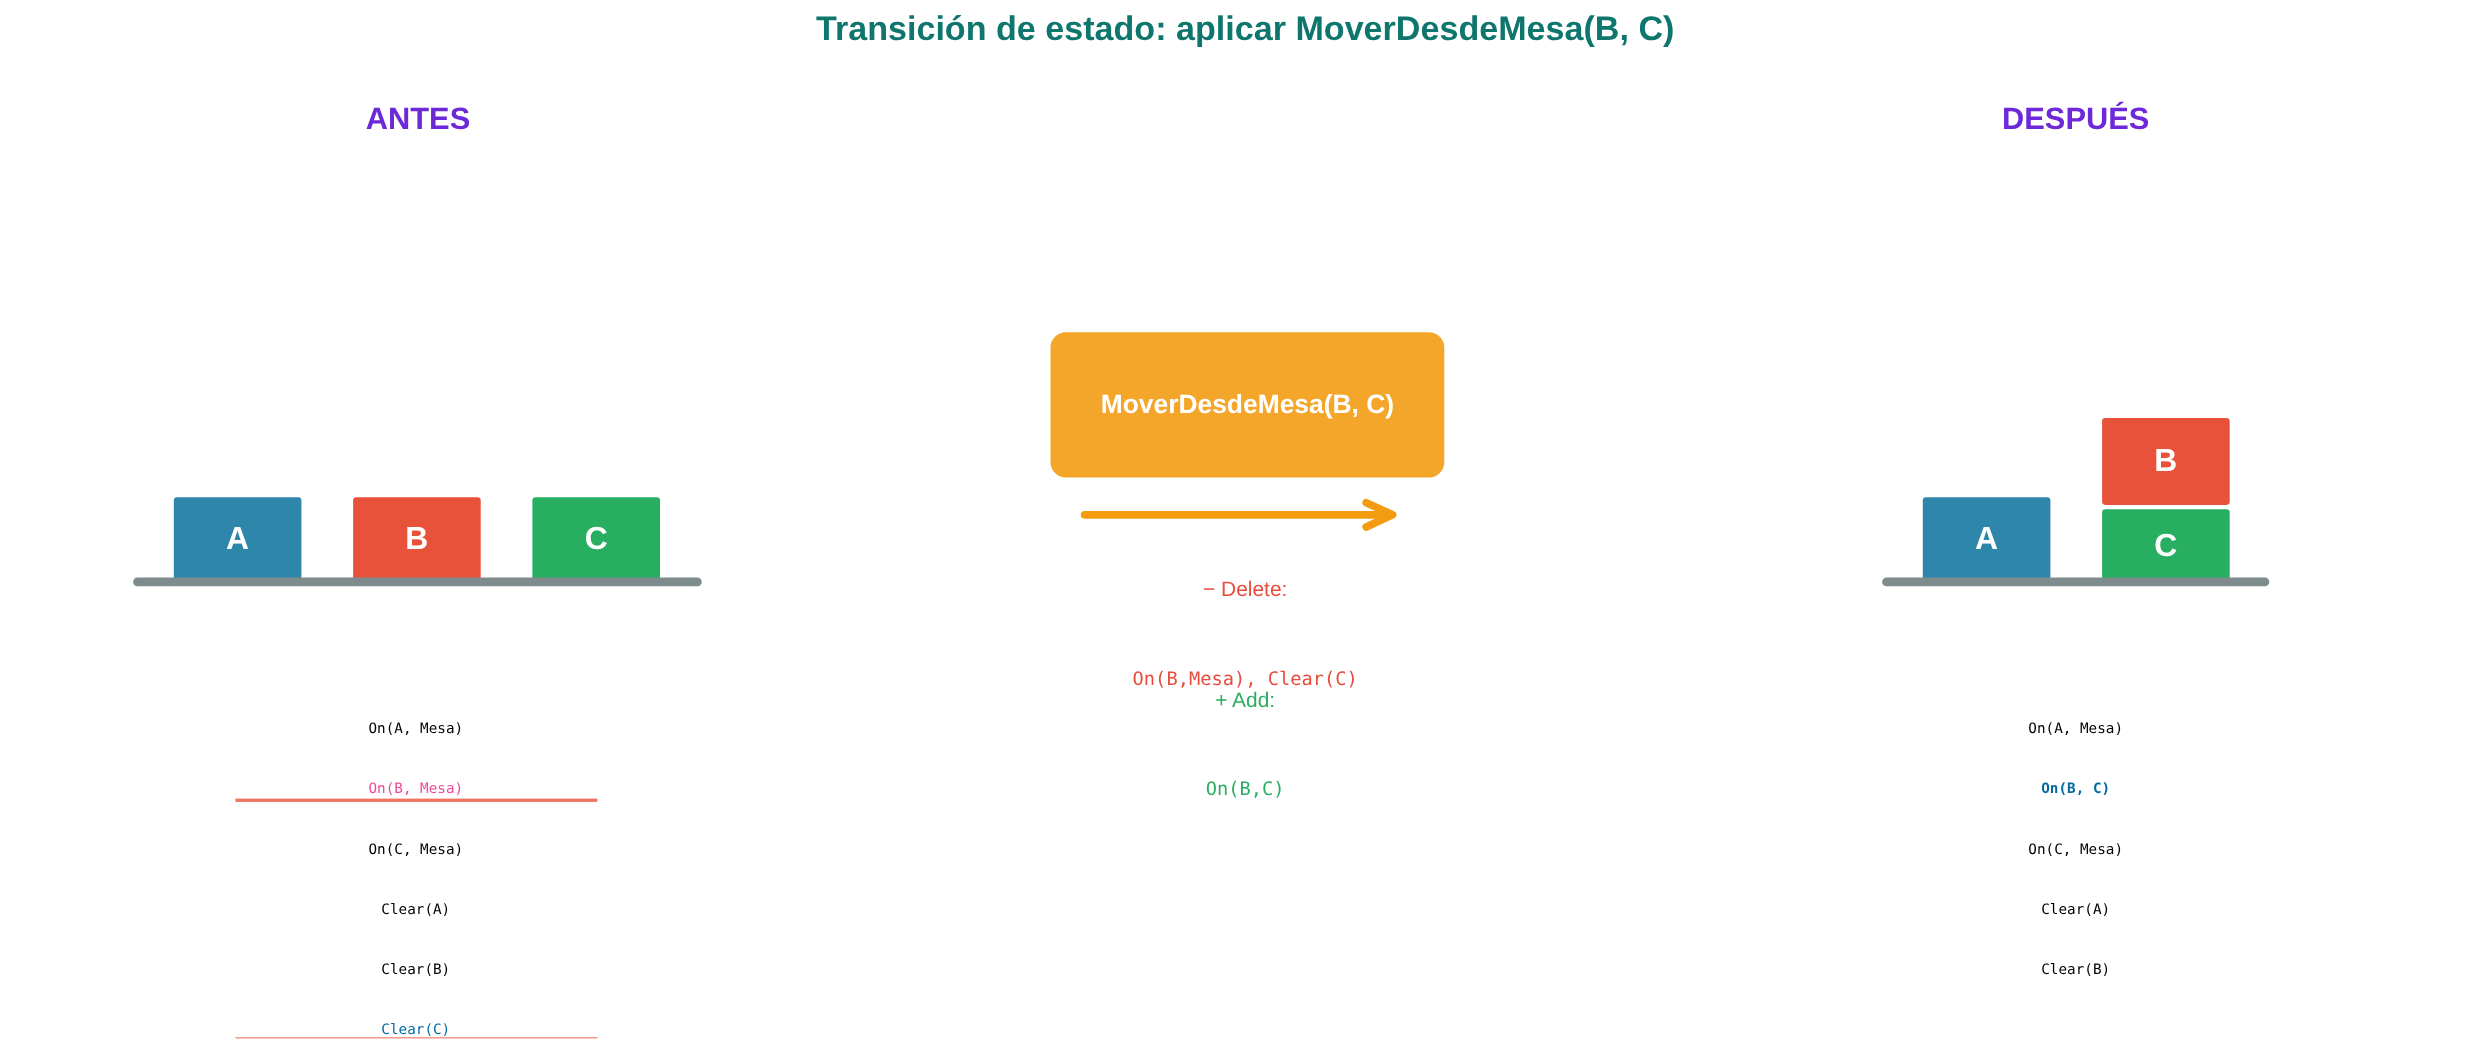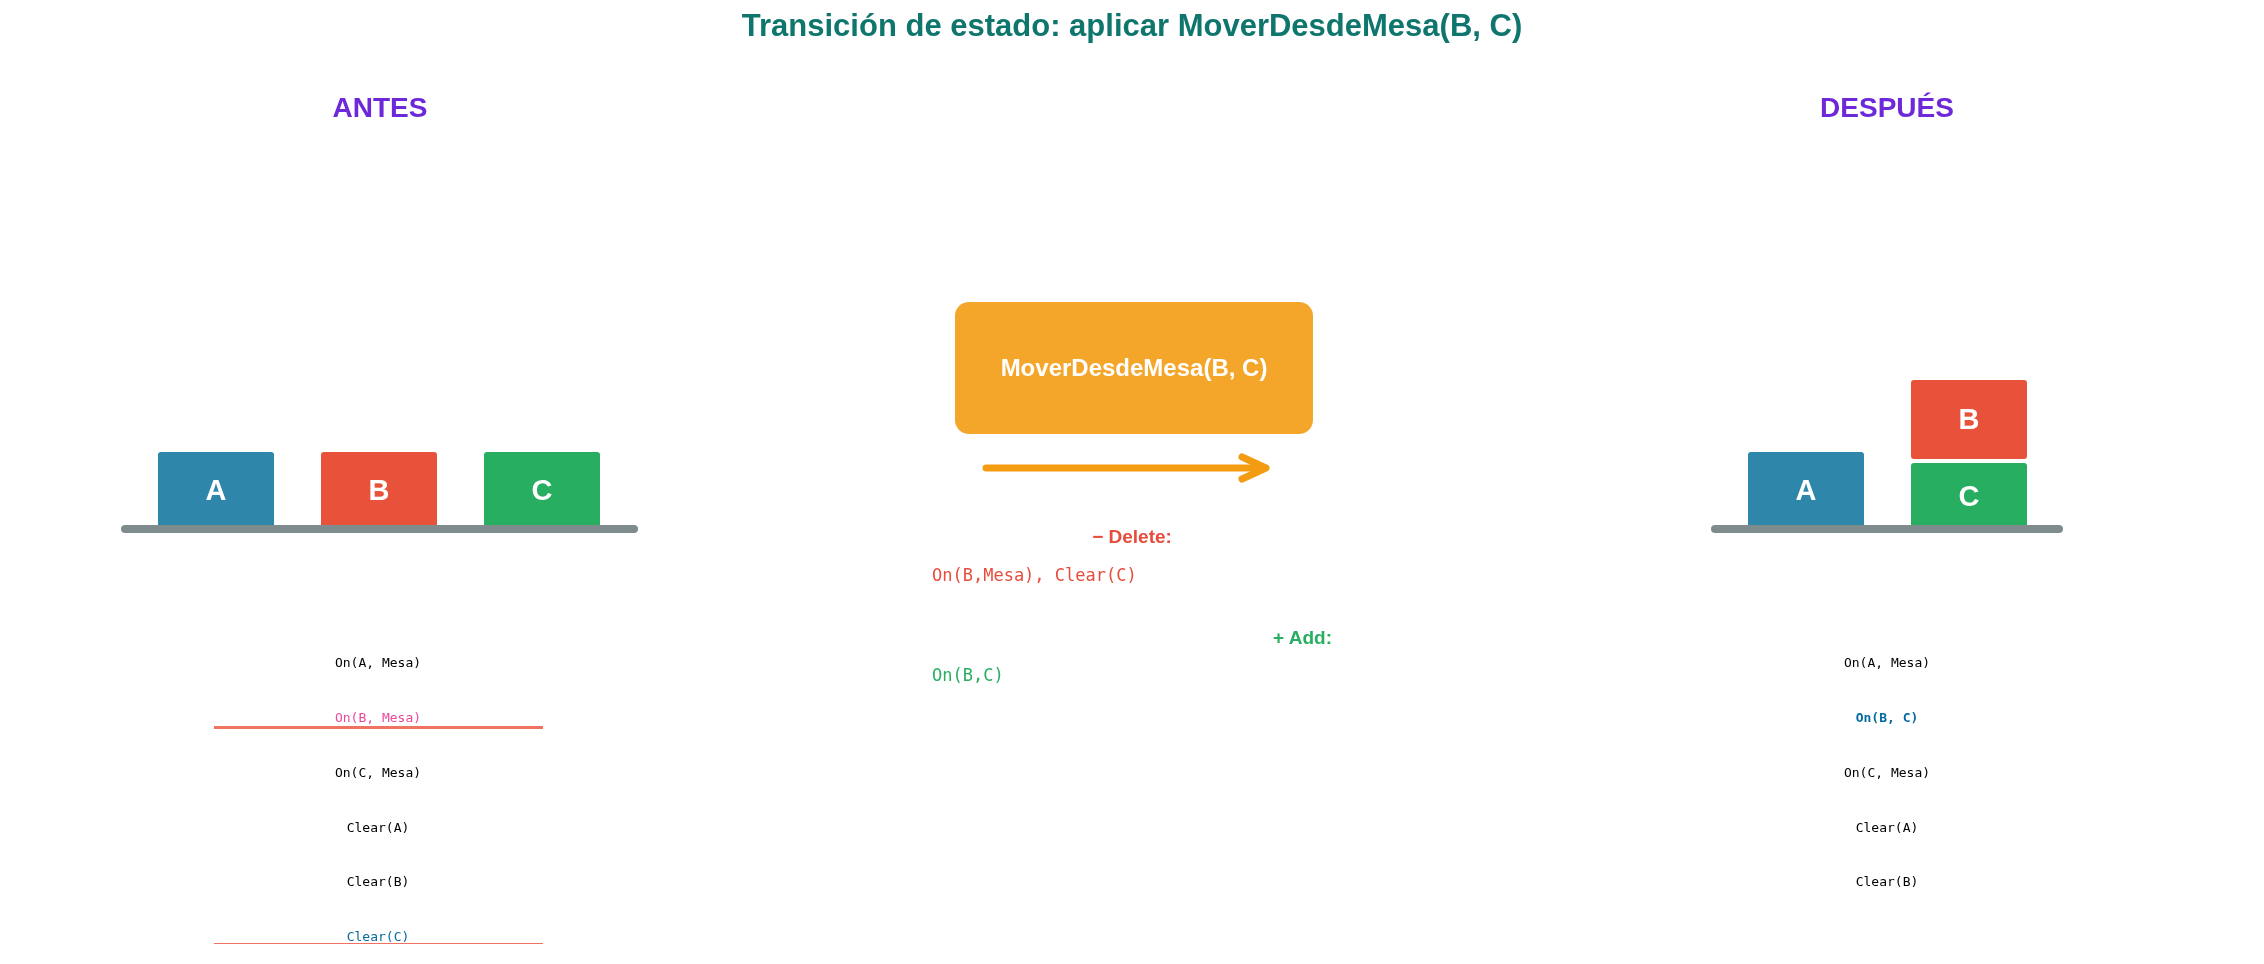--- a/index.html
+++ b/index.html
@@ -8,22 +8,22 @@
   .abs { position: absolute; }
   .title { left: 0; width: 2264px; top: 8px; text-align: center;
            font-size: 31px; font-weight: bold; color: #0f766e; }
   .panel-title { font-size: 28px; font-weight: bold; color: #6d28d9; text-align: center; width: 400px; }
   .block { border-radius: 3px; color: #ffffff; font-weight: bold; font-size: 29px;
            display: flex; align-items: center; justify-content: center; box-sizing: border-box; }
   .table-bar { background: #7f8c8d; height: 8px; border-radius: 4px; }
   .action-box { left: 955px; top: 302px; width: 358px; height: 132px; background: #f4a62a;
                 border-radius: 14px; color: #ffffff; font-weight: bold; font-size: 24px;
                 display: flex; flex-direction: row; align-items: center; justify-content: center; line-height: 28px; }
-  .effect-head { width: 400px; left: 932px; text-align: center; font-weight: bold; font-size: 19px; }
-  .effect-body { width: 400px; left: 932px; font-family: "DejaVu Sans Mono", monospace; font-size: 17px; }
+  .effect-head { width: 400px; left: 932px; text-align: center; font-weight: normal; font-size: 19px; }
+  .effect-body { width: 400px; left: 932px; text-align: center; font-family: "DejaVu Sans Mono", monospace; font-size: 17px; margin-top: 43px; }
   .fact { width: 500px; text-align: center; font-family: "DejaVu Sans Mono", monospace; font-size: 13px; color: #000000; }
   .strike { height: 3px; background: #ef7360; }
   .strike-thin { height: 1px; background: #ef7360; }
 </style>
 </head>
 <body>
 
 <div class="abs title">Transición de estado: aplicar MoverDesdeMesa(B, C)</div>
 
 <div>
@@ -54,21 +54,21 @@
   <div class="abs action-box">
     <span>MoverDesdeMesa</span>
     <span>(B, C)</span>
   </div>
   <svg class="abs" style="left:980px; top:452px;" width="300" height="32">
     <line x1="6" y1="16" x2="284" y2="16" stroke="#f39c12" stroke-width="7" stroke-linecap="round"></line>
     <polyline points="262,5 286,16 262,27" fill="none" stroke="#f39c12" stroke-width="7" stroke-linecap="round" stroke-linejoin="round"></polyline>
   </svg>
   <div class="abs effect-head" style="top:526px; color:#e74c3c;">− Delete:</div>
   <div class="abs effect-body" style="top:565px; color:#e74c3c;">On(B,Mesa), Clear(C)</div>
-  <div class="abs effect-head" style="top:627px; color:#27ae60;text-align:right;">+ Add:</div>
+  <div class="abs effect-head" style="top:627px; color:#27ae60;">+ Add:</div>
   <div class="abs effect-body" style="top:665px; color:#27ae60;">On(B,C)</div>
 </div>
 
 <div>
   <div class="abs panel-title" style="left:1687px; top:92px;">DESPUÉS</div>
 
   <div class="abs block" style="left:1748px; top:452px; width:116px; height:77px; background:#2e86ab;">
       <span>A</span>
     </div>
   <div class="abs block" style="left:1911px; top:380px; width:116px; height:79px; background:#e8523a;">

